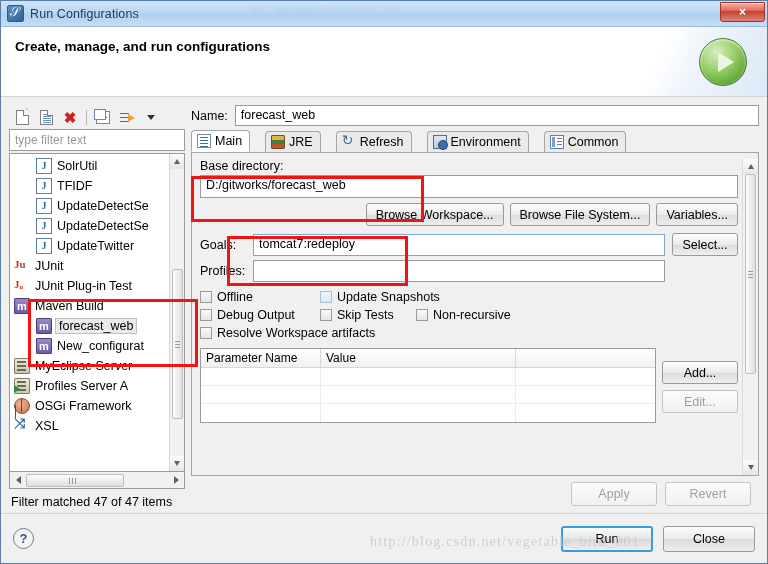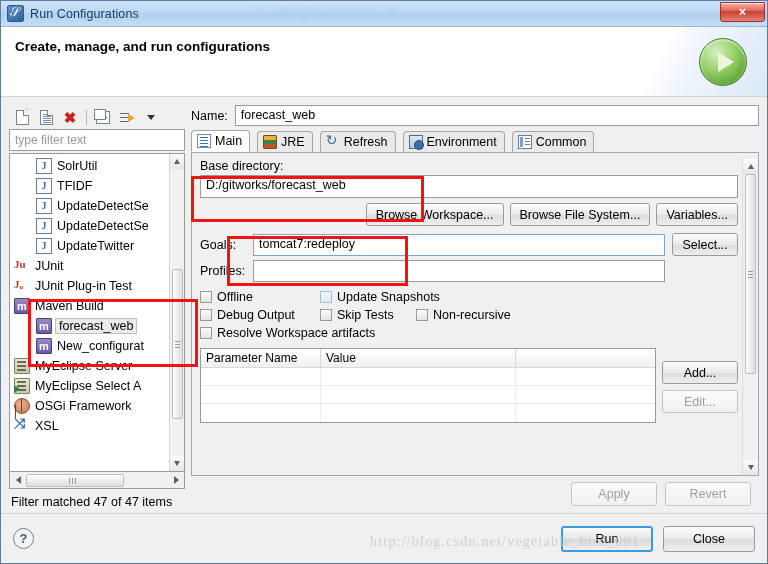--- a/index.html
+++ b/index.html
@@ -121,21 +121,21 @@
   .hs-thumb:after{content:"";position:absolute;top:3px;left:50%;margin-left:-3px;width:1px;height:6px;background:#9a9a9a;box-shadow:3px 0 0 #9a9a9a,-3px 0 0 #9a9a9a;}
   .hs-track{flex:1 1 auto;}
   .matched { font-size:12.5px; color:#000; padding:6px 2px 4px 2px; }
 
   
   .right { flex:1 1 auto; display:flex; flex-direction:column; min-width:0; }
   .namerow { display:flex; align-items:center; gap:7px; margin-bottom:5px; }
   .namerow .lab { font-size:12.5px; }
   .namerow .inp { flex:1 1 auto; height:21px; border:1px solid #9a9a9a; background:#fff; padding:2px 5px; font-size:12.5px; }
 
-  .tabstrip { display:flex; align-items:flex-end; height:22px; border-bottom:1px solid #a6a6a6; gap:8px; }
+  .tabstrip { display:flex; align-items:flex-end; height:22px; border-bottom:1px solid #a6a6a6; gap:16px; }
   .tab { height:21px; display:flex; align-items:center; gap:4px; padding:0 7px 0 5px;
     border:1px solid #a6a6a6; border-bottom:none; background:#eaeaea;
     border-radius:4px 4px 0 0; font-size:12.5px; cursor:pointer; margin-right:-1px; position:relative; }
   .tab.active { background:#fff; height:22px; border-bottom:1px solid #fff; z-index:2; }
   .tab .ti { width:14px; height:14px; position:relative; flex:0 0 14px; }
   .ti-main{ background:#fff; border:1px solid #6f8fb5; }
   .ti-main:after{content:"";position:absolute;left:2px;top:2px;width:8px;height:1px;background:#3d6ea8;box-shadow:0 3px 0 #3d6ea8,0 6px 0 #3d6ea8,0 9px 0 #3d6ea8;}
   .ti-jre{ background:linear-gradient(to bottom,#e8b33a 0 33%,#3f7f3f 33% 66%,#c0522e 66% 100%); border:1px solid #6a5022; border-radius:1px;}
   .ti-ref:after{content:"\21BB";position:absolute;left:0;top:-3px;font-size:14px;color:#4a6d96;}
   .ti-env{ background:linear-gradient(to bottom,#dfe9f5,#b6c9e1); border:1px solid #4a6d96;}
@@ -283,21 +283,21 @@
           <div class="trow ind1">
             <span class="tico ico-m"></span>
             <span class="lbl">New_configurat</span>
             </div>
           <div class="trow">
             <span class="tico ico-srv"></span>
             <span class="lbl">MyEclipse Server</span>
             </div>
           <div class="trow">
             <span class="tico ico-srv ico-srvg"></span>
-            <span class="lbl">MyEclipse Select A</span>
+            <span class="lbl">Profiles Server A</span>
             </div>
           <div class="trow">
             <span class="tico ico-osgi"></span>
             <span class="lbl">OSGi Framework</span>
             </div>
           <div class="trow">
             <span class="tico ico-xsl"></span>
             <span class="lbl">XSL</span>
             </div>
         </div>

